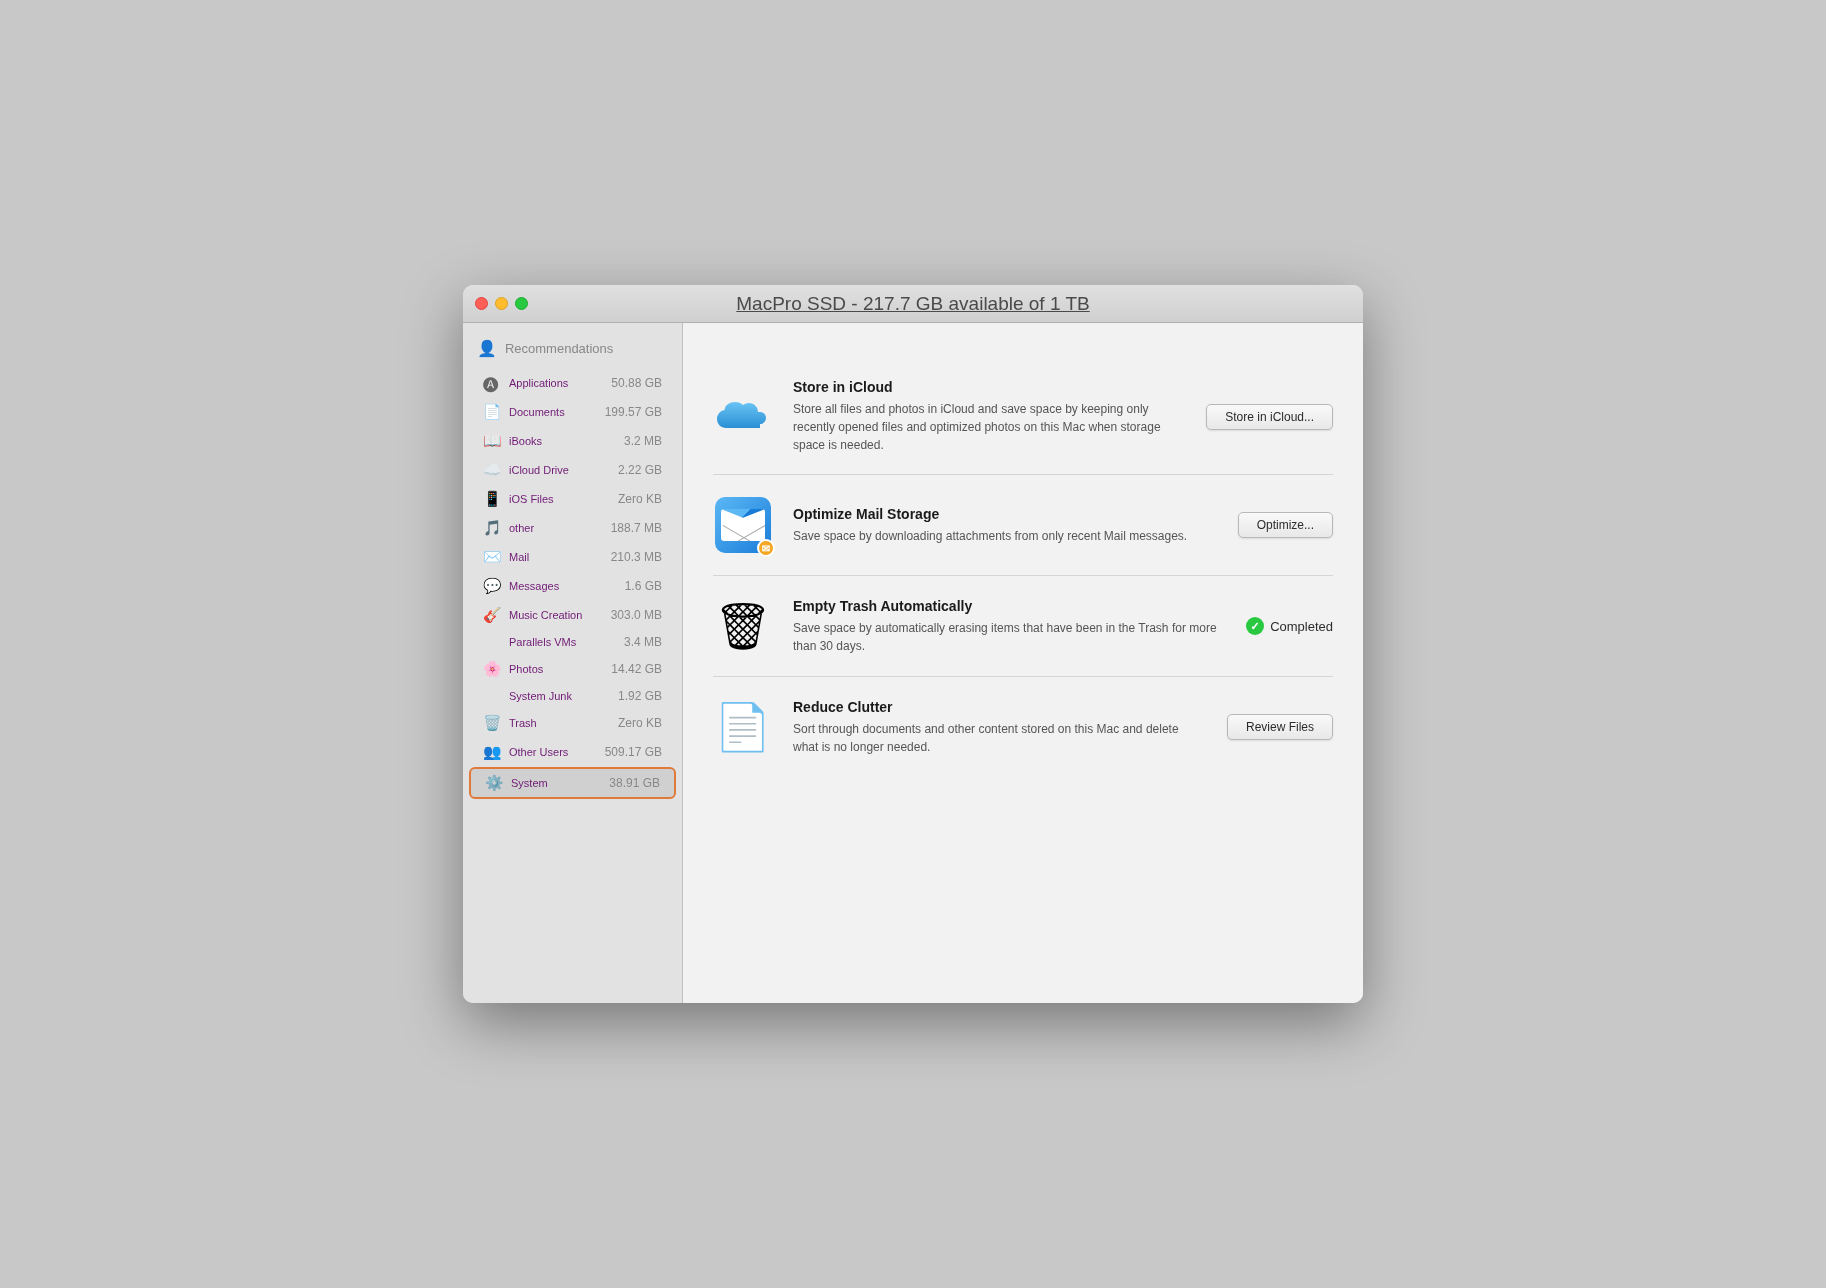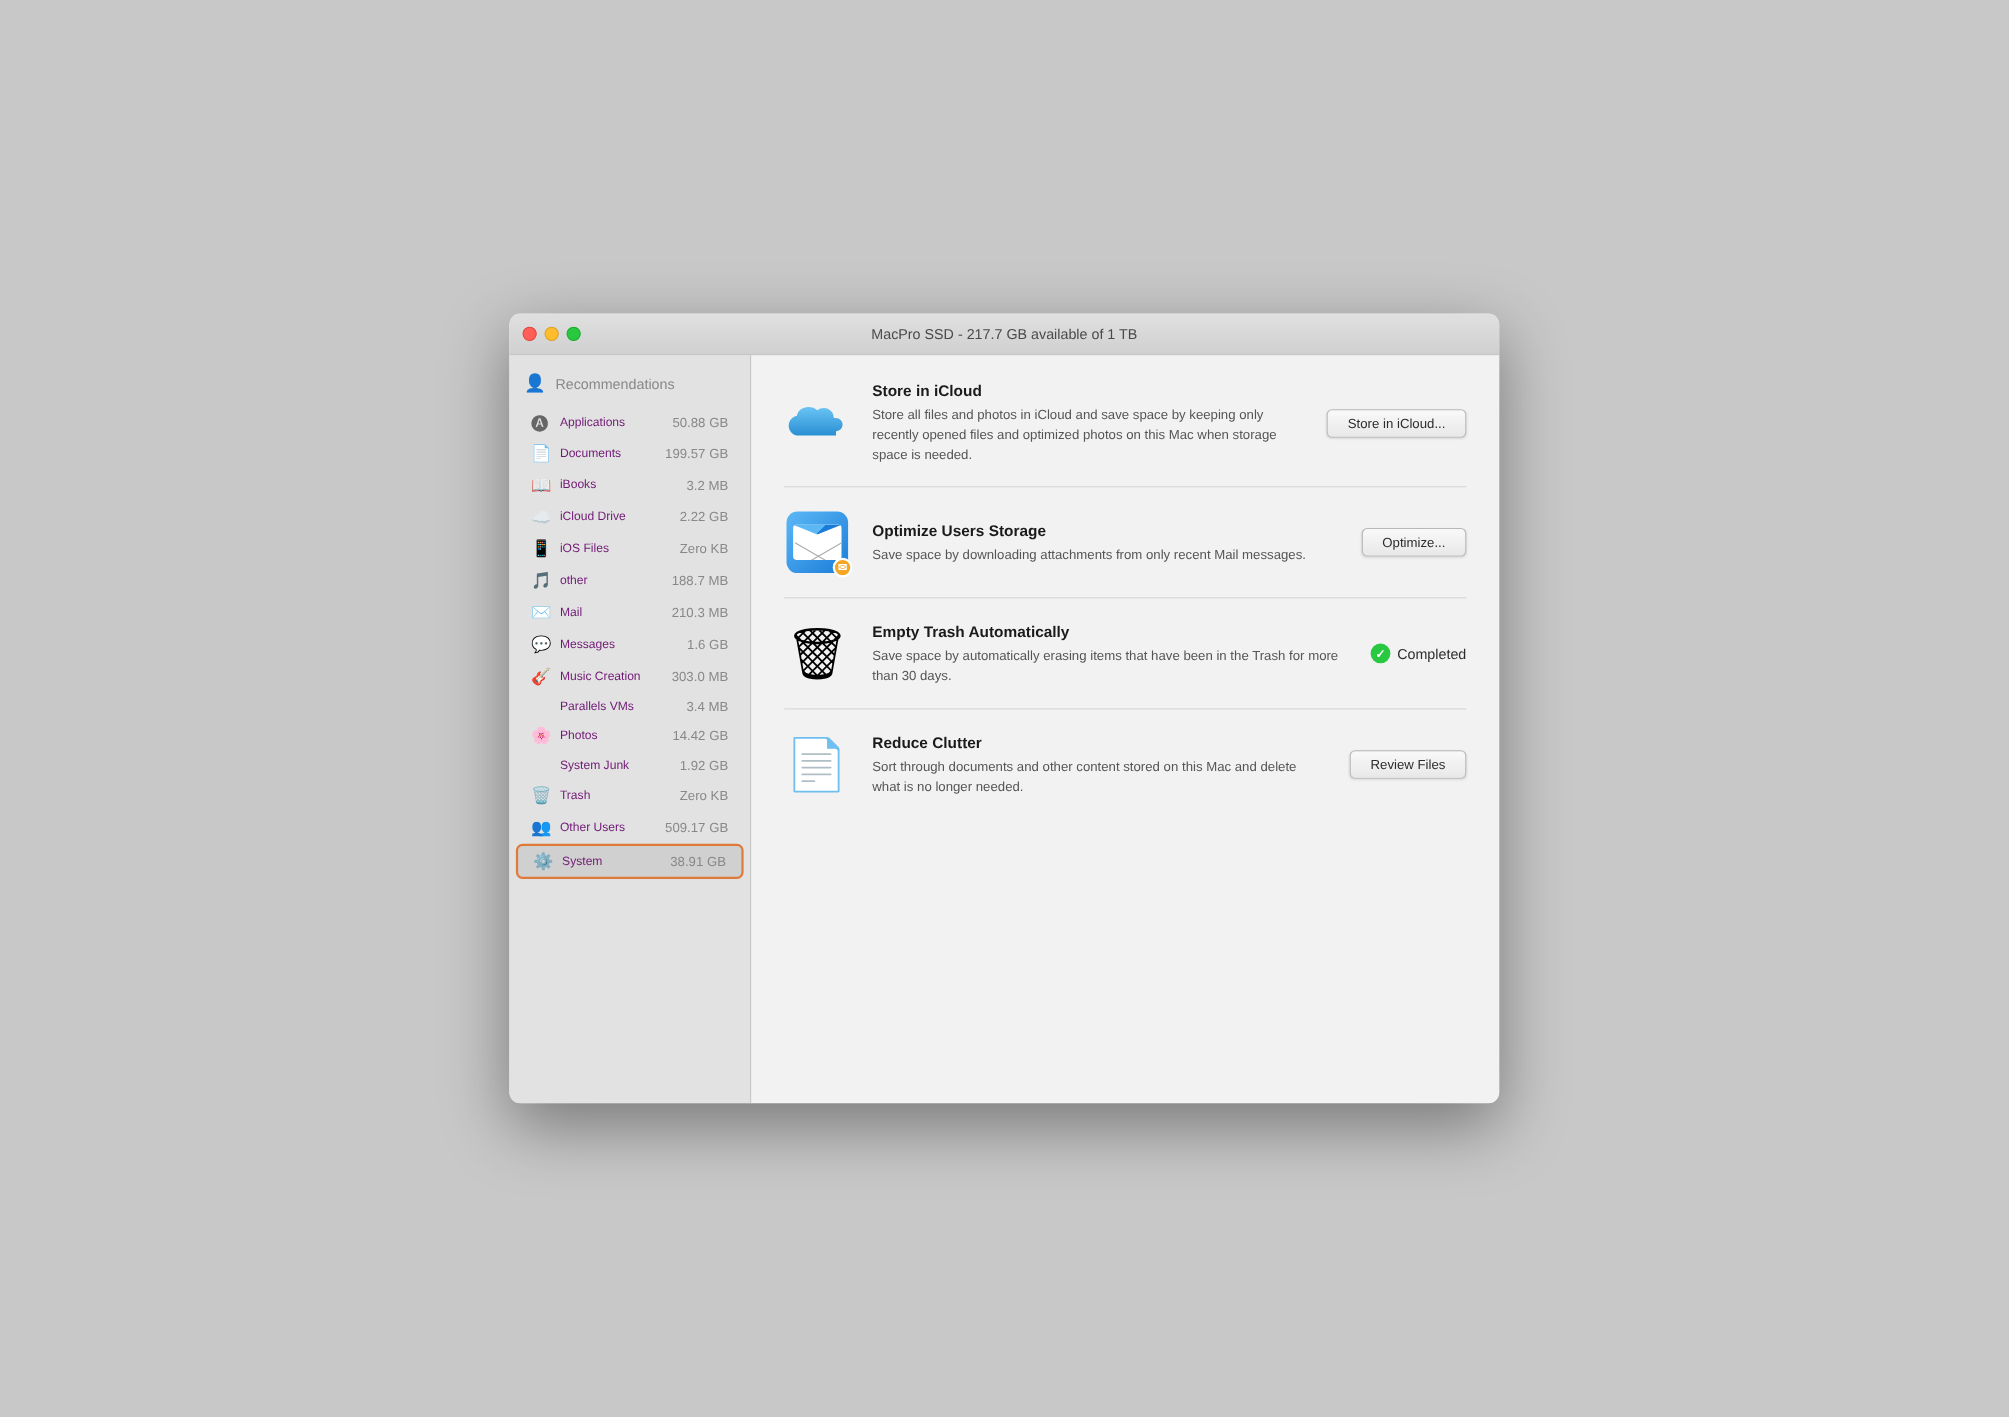--- a/index.html
+++ b/index.html
@@ -45,23 +45,24 @@
       height: 13px;
       border-radius: 50%;
       cursor: pointer;
     }
 
     .traffic-light.close { background: #ff5f57; border: 1px solid #e0443e; }
     .traffic-light.minimize { background: #ffbd2e; border: 1px solid #dea123; }
     .traffic-light.maximize { background: #28c940; border: 1px solid #1aab29; }
 
     .titlebar-title {
-      font-size: 13px;
+      font-size: 19px;
       color: #4a4a4a;
       font-weight: 500;
+      text-decoration: underline;
     }
 
     .content {
       display: flex;
       height: 680px;
     }
 
     .sidebar {
       width: 220px;
       background: #e2e2e2;
@@ -112,21 +113,21 @@
       padding-left: 4px;
     }
 
     .sidebar-item-size {
       font-size: 12px;
       color: #888;
     }
 
     .main {
       flex: 1;
-      padding: 4px 30px;
+      padding: 36px 30px;
       overflow-y: auto;
       background: #f2f2f2;
     }
 
     .recommendation-item {
       display: flex;
       align-items: center;
       padding: 20px 0;
       border-bottom: 1px solid #d5d5d5;
       gap: 20px;
@@ -335,21 +336,21 @@
             <div style="width:40px;height:1px;background:#aaa;position:absolute;top:16px;transform-origin:0 0;transform:rotate(30deg);"></div>
             <div style="width:40px;height:1px;background:#aaa;position:absolute;top:16px;right:0;transform-origin:100% 0;transform:rotate(-30deg);"></div>
           </div>
         </div>
         <div style="position:absolute;bottom:-4px;right:-4px;width:18px;height:18px;background:#f5a623;border-radius:50%;border:2px solid #fff;display:flex;align-items:center;justify-content:center;">
           <span style="color:white;font-size:10px;font-weight:bold;">✉</span>
         </div>
       </div>
             </div>
             <div class="rec-content">
-              <div class="rec-title">Optimize Users Storage</div>
+              <div class="rec-title">Optimize Mail Storage</div>
               <div class="rec-desc">Save space by downloading attachments from only recent Mail messages.</div>
             </div>
             <div class="rec-action">
               <button class="rec-button">Optimize...</button>
             </div>
           </div>
           <div class="recommendation-item">
             <div class="rec-icon">
               <div style="font-size:46px;line-height:1;">🗑</div>
             </div>

